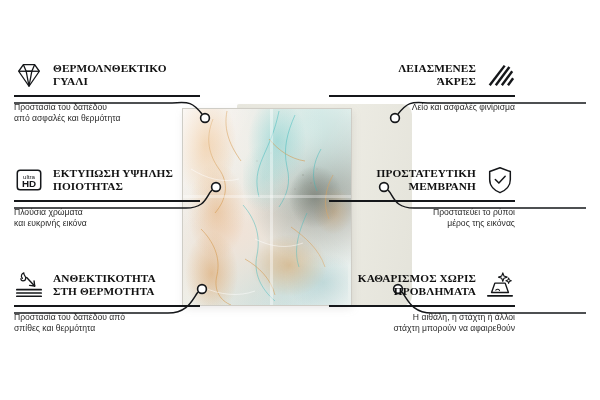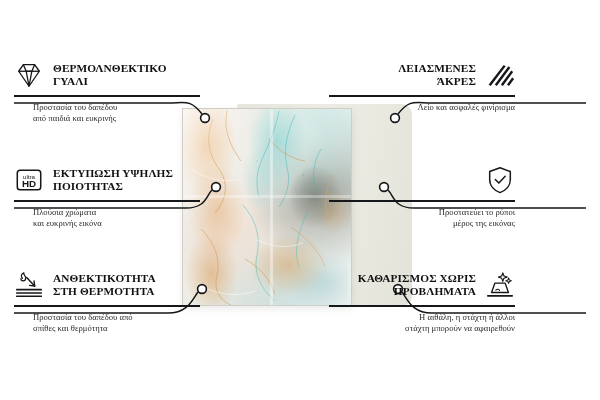--- a/index.html
+++ b/index.html
@@ -51,22 +51,21 @@
   .feat.right .head{flex-direction:row-reverse;}
   .icon{width:30px;height:30px;flex:0 0 30px;display:block;text-align:center;}
   .title{
     font-size:11.3px;line-height:13.5px;letter-spacing:.1px;
     color:#111111;font-weight:700;
     font-family:"Liberation Serif","DejaVu Serif",serif;
   }
   .rule{height:1.6px;background:#15171a;margin-top:3px;}
   .desc{
     margin-top:5px;font-size:8.6px;line-height:11.2px;color:#2b2b2b;
-    font-family:Liberation Serif, serif;
-    margin-left:19px;
+    font-family:Liberation Sans, sans-serif;
   }
 
   .f1{top:58px;}
   .f2{top:163px;}
   .f3{top:268px;}
 
   svg.connectors{position:absolute;left:0;top:0;width:600px;height:400px;pointer-events:none;}
   .cline{fill:none;stroke:#15171a;stroke-width:1.5;}
   .cnode{fill:#ffffff;stroke:#15171a;stroke-width:1.6;}
 </style>
@@ -175,21 +174,21 @@
         </svg>
       </span>
       <span class="title">
         <span>ΘΕΡΜΟΛΝΘΕΚΤΙΚΟ</span><br>
         <span>ΓΥΑΛΙ</span>
       </span>
     </div>
     <div class="rule"></div>
     <div class="desc">
       <span>Προστασία του δαπέδου</span><br>
-      <span>από παιδιά και ευκρινής</span>
+      <span>από ασφαλές και θερμότητα</span>
     </div>
   </div>
 
   <div class="feat left f2">
     <div class="head">
       <span class="icon">
         <svg viewBox="0 0 32 32">
           <rect x="3.5" y="5.5" width="25" height="21" rx="3" fill="none" stroke="#15171a" stroke-width="1.6"></rect>
           <text x="16" y="14.4" text-anchor="middle" font-family="Liberation Sans, sans-serif" font-size="6.6" fill="#15171a">ultra</text>
           <text x="16" y="23.6" text-anchor="middle" font-family="Liberation Sans, sans-serif" font-size="10.5" font-weight="bold" fill="#15171a">HD</text>
@@ -256,20 +255,24 @@
   </div>
 
   <div class="feat right f2">
     <div class="head">
       <span class="icon">
         <svg viewBox="0 0 32 32" fill="none" stroke="#15171a" stroke-width="1.6" stroke-linejoin="round" stroke-linecap="round">
           <path d="M16 3 L27 7 V15.5 C27 22.5, 21.8 27.4, 16 29.5 C10.2 27.4, 5 22.5, 5 15.5 V7 Z"></path>
           <path d="M11 15.5 L14.8 19.3 L21.5 12"></path>
         </svg>
       </span>
+      <span class="title">
+        <span>ΠΡΟΣΤΑΤΕΥΤΙΚΗ</span><br>
+        <span>ΜΕΜΒΡΑΝΗ</span>
+      </span>
     </div>
     <div class="rule"></div>
     <div class="desc">
       <span>Προστατεύει το ρύποι</span><br>
       <span>μέρος της εικόνας</span>
     </div>
   </div>
 
   <div class="feat right f3">
     <div class="head">

